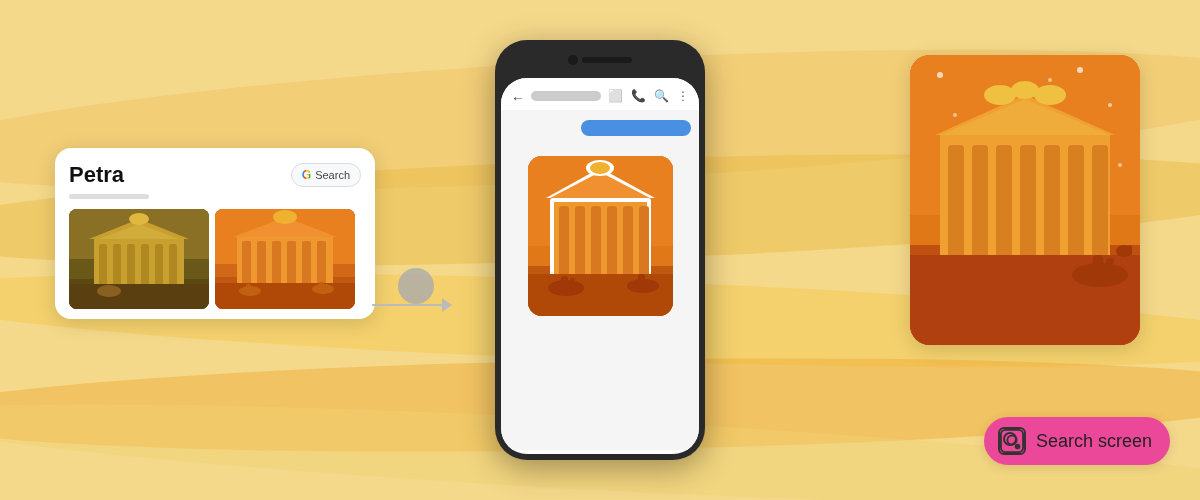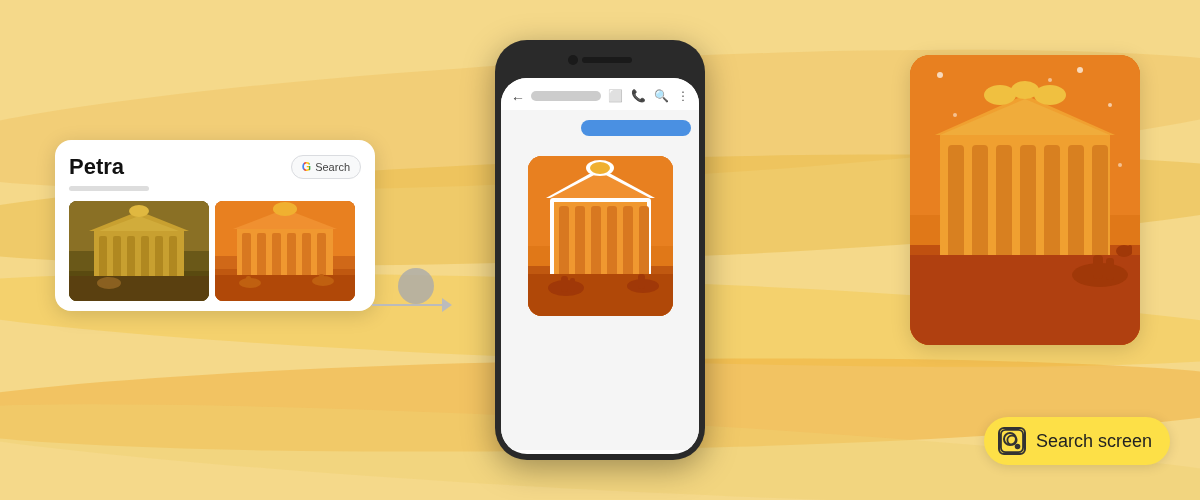--- a/index.html
+++ b/index.html
@@ -158,21 +158,21 @@
       align-self: center;
       overflow: hidden;
       margin-top: 10px;
       position: relative;
     }
 
     
     .search-card {
       position: absolute;
       left: 55px;
-      top: 140px;
+      top: 148px;
       width: 320px;
       background: #fff;
       border-radius: 16px;
       box-shadow: 0 4px 20px rgba(0,0,0,0.15);
       padding: 14px 14px 10px;
       z-index: 20;
     }
     .search-card-header {
       display: flex;
       align-items: center;
@@ -236,21 +236,21 @@
       overflow: hidden;
       box-shadow: 0 4px 20px rgba(0,0,0,0.15);
       z-index: 20;
     }
 
     
     .search-screen-badge {
       position: absolute;
       right: 30px;
       bottom: 35px;
-      background: #fde047;
+      background: #ec4899;
       border-radius: 28px;
       padding: 10px 18px 10px 14px;
       display: flex;
       align-items: center;
       gap: 10px;
       box-shadow: 0 2px 12px rgba(0,0,0,0.12);
       z-index: 30;
     }
     .search-screen-icon {
       width: 28px; height: 28px;

